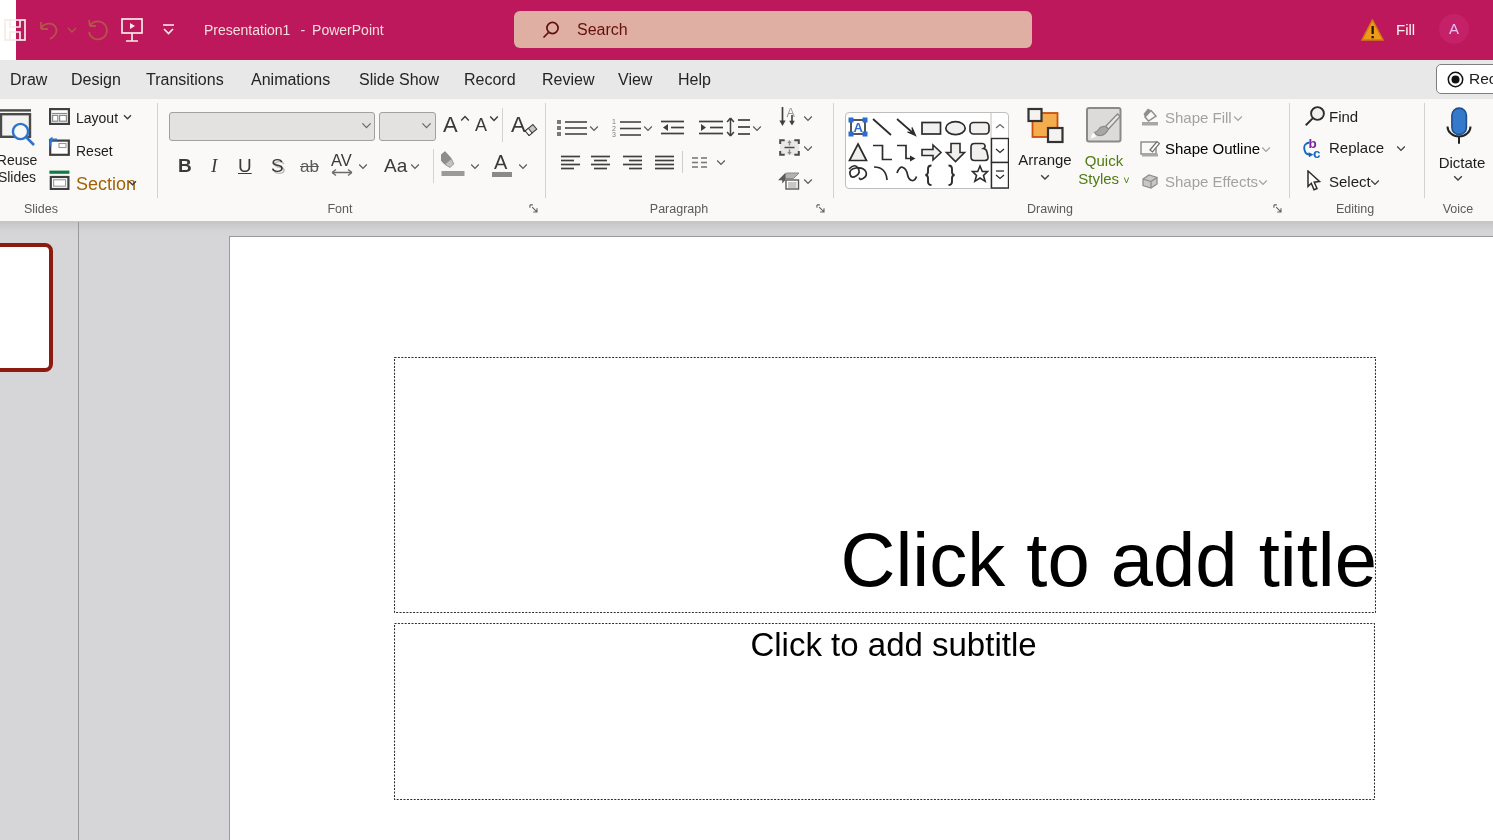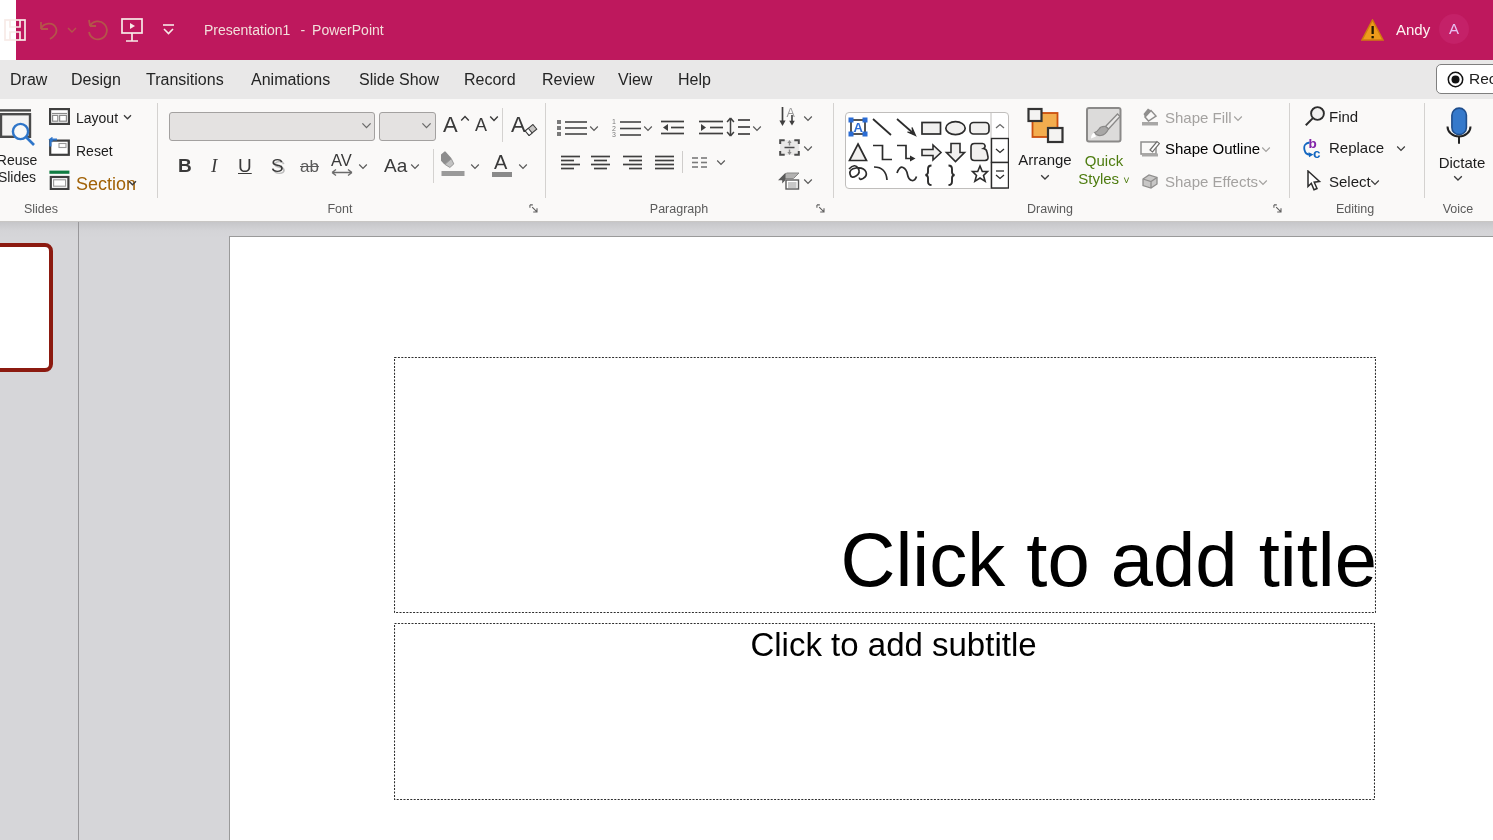--- a/index.html
+++ b/index.html
@@ -36,20 +36,27 @@
   #titleph  { left:164px; top:120px; width:982px; height:256px; }
   #subtph   { left:164px; top:386px; width:981px; height:177px; }
   #titletxt { position:absolute; left:0; right:0; top:166px; text-align:right; font-size:76px; color:#000; line-height:1; }
   #subttxt  { position:absolute; left:16px; right:0; top:5px; text-align:center; font-size:33px; color:#000; line-height:1; }
 </style>
 </head>
 <body>
 
 <div id="titlebar">
   <div id="titletext">Presentation1<span style="display:inline-block;width:10px"></span>-<span style="display:inline-block;width:7px"></span>PowerPoint</div>
+  <div id="searchbox">
+    <svg class="mag" width="18" height="18" viewBox="0 0 18 18">
+        <circle cx="10.5" cy="7" r="5.6" fill="none" stroke="#63100a" stroke-width="1.7"></circle>
+        <line x1="6.5" y1="11.5" x2="1.5" y2="16.5" stroke="#63100a" stroke-width="1.7"></line>
+      </svg>
+    <div class="stext">Search</div>
+  </div>
 
   <svg class="abs" style="left:-14px;top:17px" width="26" height="26" viewBox="0 0 26 26">
       <g fill="none" stroke="#f7eae7" stroke-width="1.7">
         <rect x="3" y="3" width="20" height="20"></rect>
         <path d="M8 3 v7 h10 v-7 M8 23 v-8 h10 v8"></path>
       </g>
     </svg>
   <svg class="abs" style="left:23px;top:19px" width="20" height="22" viewBox="0 0 20 22">
       <path d="M2 10 C4 4 14 2 17 9 M2 10 l0 -7 M2 10 l7 0 M17 9 c1.5 4 -1 8 -6 11" fill="none" stroke="#b4554a" stroke-width="1.8"></path>
     </svg>
@@ -69,21 +76,21 @@
   <svg class="abs" style="left:146px;top:24px" width="13" height="12" viewBox="0 0 13 12">
       <path d="M1 1 h11" stroke="#f7eae7" stroke-width="1.6" fill="none"></path>
       <path d="M2 5 l4.5 4.5 L11 5" fill="none" stroke="#f7eae7" stroke-width="1.6"></path>
     </svg>
 
   <svg class="abs" style="left:1345px;top:19px" width="23" height="22" viewBox="0 0 23 22">
       <path d="M11.5 1 L22 21 L1 21 Z" fill="#ee9b1b" stroke="#d07c0f" stroke-width="1.5"></path>
       <rect x="10.5" y="7" width="2.3" height="8" fill="#231a00"></rect>
       <rect x="10.5" y="17" width="2.3" height="2.3" fill="#231a00"></rect>
     </svg>
-  <div id="andytext">Andy</div>
+  <div id="andytext">Fill</div>
   <div id="avatar">A</div>
   <svg class="abs" style="left:1486px;top:22px" width="7" height="17" viewBox="0 0 7 17">
       <path d="M7 2 L1 8.5 L7 15" fill="none" stroke="#f7eae7" stroke-width="1.8"></path>
     </svg>
 </div>
 
 <div id="tabrow">
   <div class="tab" style="left:10px">Draw</div>
   <div class="tab" style="left:71px">Design</div>
   <div class="tab" style="left:146px">Transitions</div>

